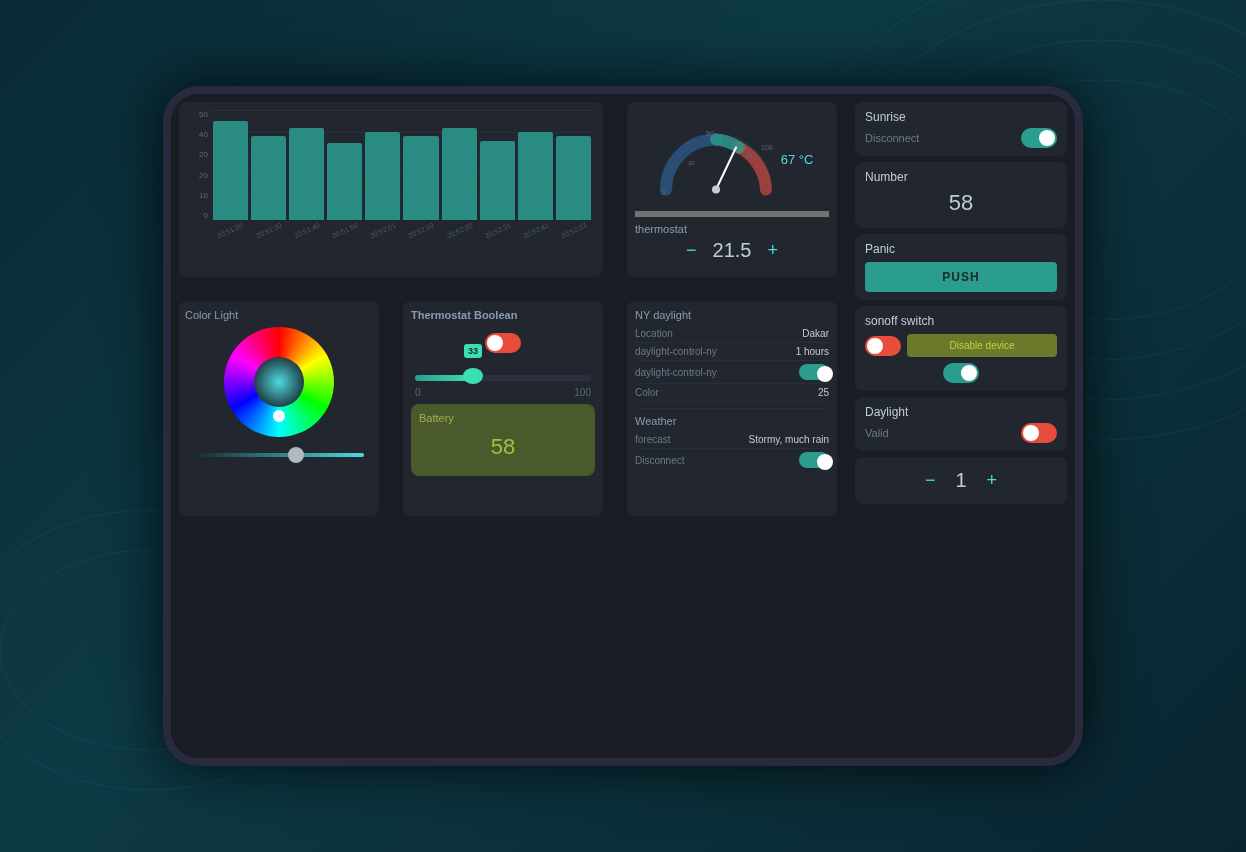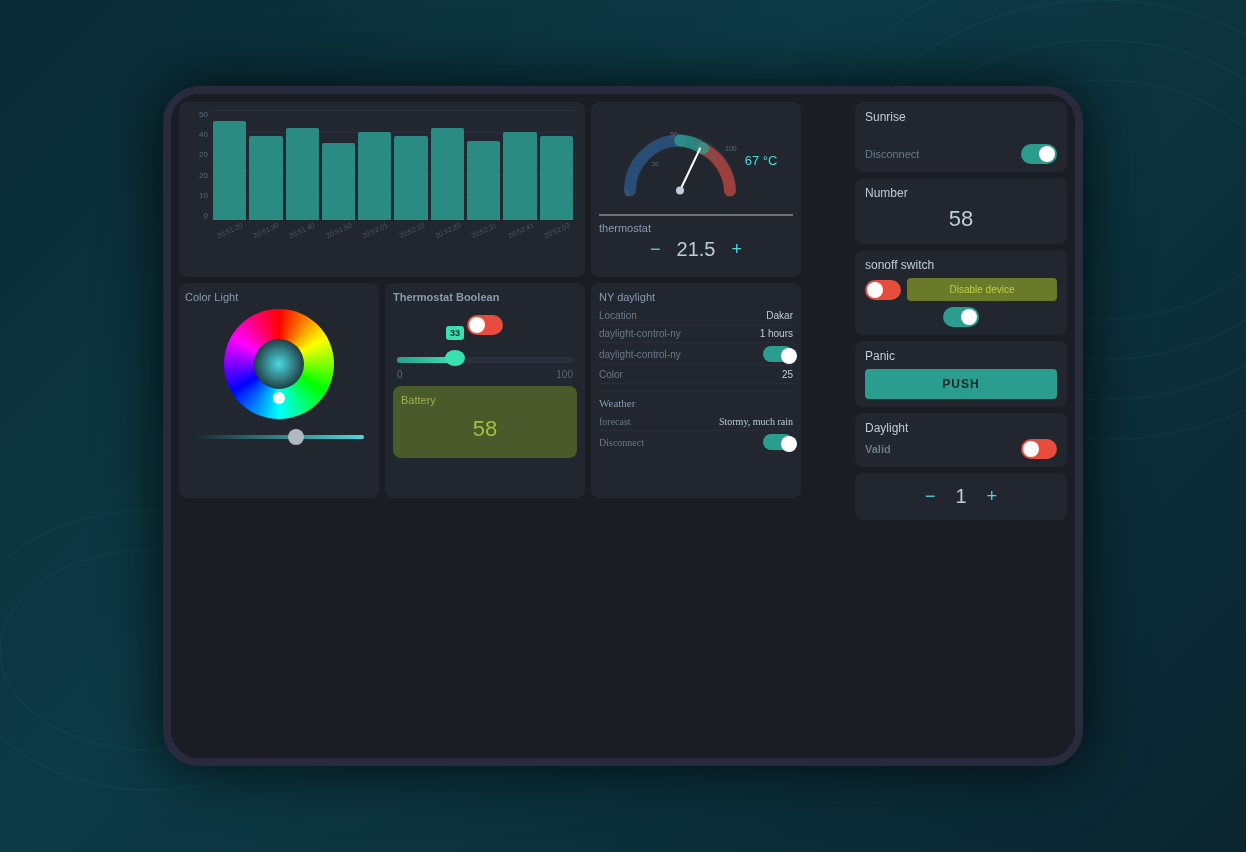--- a/index.html
+++ b/index.html
@@ -359,21 +359,21 @@
       background: none;
       border: none;
     }
 
     
     .dashboard-grid {
       flex: 1;
       display: grid;
       grid-template-columns: 200px 200px 210px;
       grid-template-rows: 175px 215px;
-      gap: 6px;
+      gap: 24px;
       padding: 8px;
       overflow: hidden;
     }
 
     .right-sidebar {
       display: flex;
       flex-direction: column;
       gap: 6px;
       padding: 8px 8px 8px 0;
       width: 220px;
@@ -512,21 +512,21 @@
               <text x="10" y="75" fill="#5a6a7a" font-size="7">0</text>
               <text x="55" y="16" fill="#5a6a7a" font-size="7">50</text>
               <text x="110" y="30" fill="#5a6a7a" font-size="7">100</text>
               <text x="37" y="45" fill="#5a6a7a" font-size="6">20</text>
               <text x="78" y="22" fill="#5a6a7a" font-size="6">70</text>
               <text x="95" y="38" fill="#5a6a7a" font-size="6">80</text>
             </svg>
             <span class="gauge-value">67 °C</span>
           </div>
 
-          <div style="width:100%;border-top:2px solid #737373;padding-top:6px;">
+          <div style="width:100%;border-top:6px solid #737373;padding-top:6px;">
             <div style="color:#8a9bb0;font-size:11px;padding-bottom:4px;">thermostat</div>
             <div style="display:flex;align-items:center;justify-content:center;gap:16px;">
               <button class="adj-btn" style="color:#4dd9e0;font-size:18px;background:none;border:none;cursor:pointer;">−</button>
               <span style="color:#c0ccd8;font-size:20px;font-weight:300;">21.5</span>
               <button class="adj-btn" style="color:#4dd9e0;font-size:18px;background:none;border:none;cursor:pointer;">+</button>
             </div>
           </div>
         </div>
 
         <div class="card" style="grid-column:1;grid-row:2;display:flex;flex-direction:column;align-items:center;padding:8px 6px;">
@@ -579,70 +579,70 @@
           </div>
           <div class="data-row">
             <span class="data-label">daylight-control-ny</span>
             <div class="toggle on" style="width: 30px; height: 16px; display: inline-block; position: relative; border-radius: 10px; cursor: pointer; flex-shrink: 0; background: rgb(42, 157, 143);"></div>
           </div>
           <div class="data-row">
             <span class="data-label">Color</span>
             <span class="data-value">25</span>
           </div>
 
-          <div style="margin-top:6px;border-top:1px solid #2a2d35;padding-top:6px;font-family:Liberation Serif, serif;">
+          <div style="margin-top:6px;border-top:1px solid #2a2d35;padding-top:6px;">
             <div style="color:#8a9bb0;font-size:11px;margin-bottom:4px;">Weather</div>
             <div class="data-row">
               <span class="data-label">forecast</span>
               <span class="data-value">Stormy, much rain</span>
             </div>
             <div class="data-row">
               <span class="data-label">Disconnect</span>
               <div class="toggle on" style="width: 30px; height: 16px; display: inline-block; position: relative; border-radius: 10px; cursor: pointer; flex-shrink: 0; background: rgb(42, 157, 143);"></div>
             </div>
           </div>
         </div>
 
       </div>
 
       <div class="right-sidebar">
 
         <div class="right-card">
-          <div style="color:#c0ccd8;font-size:12px;font-weight:500;margin-bottom:20px;">Sunrise</div>
+          <div style="color:#c0ccd8;font-size:12px;font-weight:500;margin-bottom:4px;">Sunrise</div>
           <div style="display:flex;align-items:center;justify-content:space-between;">
             <span style="color:#6a7a8a;font-size:11px;">Disconnect</span>
             <div class="toggle on" style="width: 36px; height: 20px; display: inline-block; position: relative; border-radius: 10px; cursor: pointer; flex-shrink: 0; background: rgb(42, 157, 143);"></div>
           </div>
         </div>
 
         <div class="right-card">
           <div style="color:#c0ccd8;font-size:12px;font-weight:500;margin-bottom:2px;">Number</div>
           <div style="color:#c0ccd8;font-size:22px;text-align:center;padding:4px 0;">58</div>
+        </div>
+
+        <div class="right-card">
+          <div style="color:#c0ccd8;font-size:12px;font-weight:500;margin-bottom:6px;">Panic</div>
+          <button class="push-button">PUSH</button>
         </div>
 
         <div class="right-card">
           <div style="color:#c0ccd8;font-size:12px;font-weight:500;margin-bottom:6px;">sonoff switch</div>
           <div style="display:flex;align-items:center;gap:6px;">
             <div class="toggle off" style="width: 36px; height: 20px; display: inline-block; position: relative; border-radius: 10px; cursor: pointer; flex-shrink: 0; background: rgb(231, 76, 60);"></div>
             <button class="disable-btn" style="background:#6a7a2a;color:#c0d040;font-size:10px;border:none;border-radius:4px;padding:6px 10px;cursor:pointer;flex:1;">Disable device</button>
           </div>
           <div style="display:flex;justify-content:center;margin-top:6px;">
             <div class="toggle on" style="width: 36px; height: 20px; background: rgb(42, 157, 143); display: inline-block; position: relative; border-radius: 10px; cursor: pointer; flex-shrink: 0;"></div>
           </div>
         </div>
 
         <div class="right-card">
-          <div style="color:#c0ccd8;font-size:12px;font-weight:500;margin-bottom:6px;">Panic</div>
-          <button class="push-button">PUSH</button>
-        </div>
-
-        <div class="right-card">
           <div style="color:#c0ccd8;font-size:12px;font-weight:500;margin-bottom:4px;">Daylight</div>
           <div style="display:flex;align-items:center;justify-content:space-between;">
-            <span style="color:#6a7a8a;font-size:11px;font-weight:bold;">Valid</span>
+            <span style="color:#6a7a8a;font-size:11px;">Valid</span>
             <div class="toggle off" style="width: 36px; height: 20px; display: inline-block; position: relative; border-radius: 10px; cursor: pointer; flex-shrink: 0; background: rgb(231, 76, 60);"></div>
           </div>
         </div>
 
         <div class="right-card">
           <div style="display:flex;align-items:center;justify-content:center;gap:20px;padding:4px 0;">
             <button class="counter-btn">−</button>
             <span style="color:#c0ccd8;font-size:20px;font-weight:300;">1</span>
             <button class="counter-btn">+</button>
           </div>

